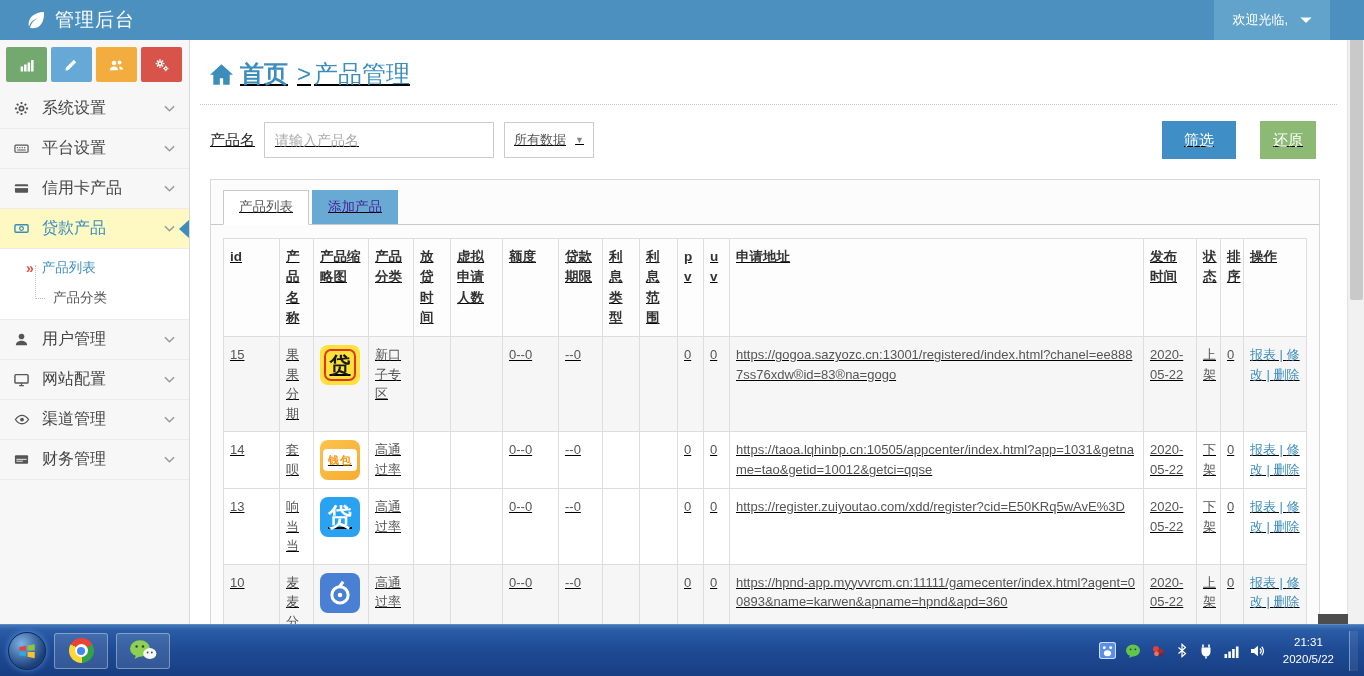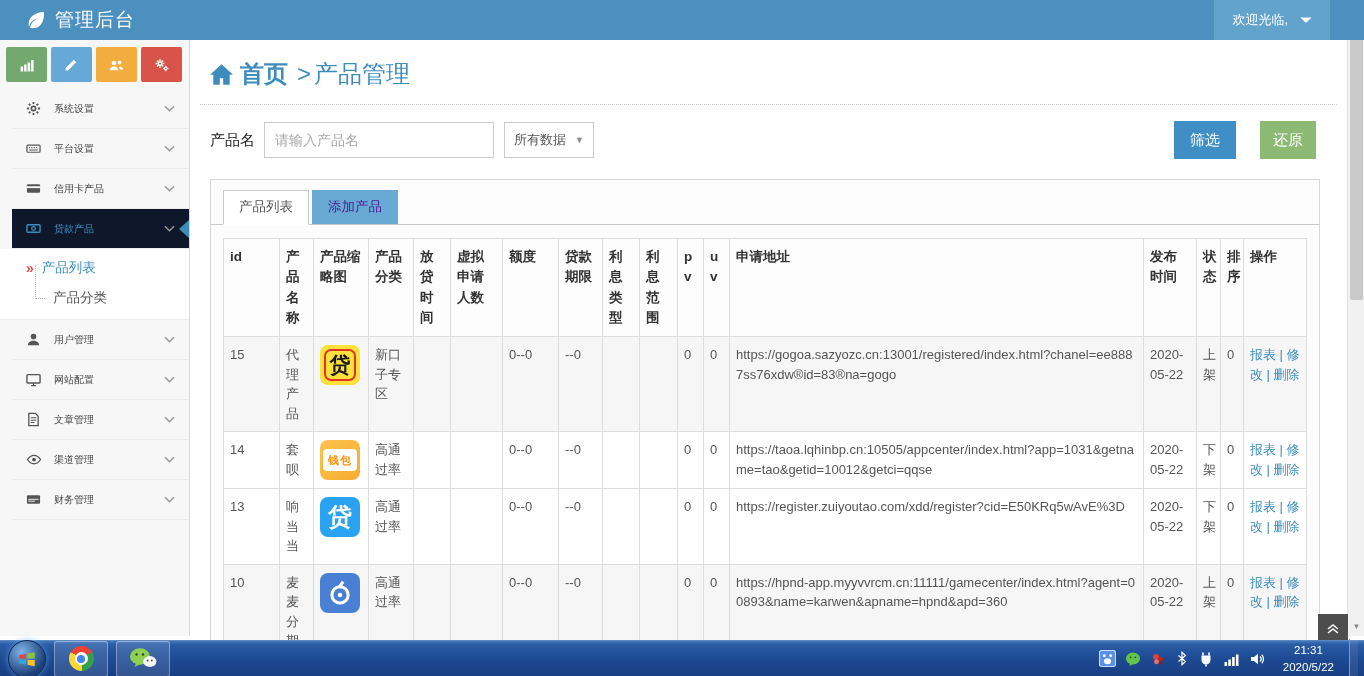--- a/index.html
+++ b/index.html
@@ -15,29 +15,29 @@
   
   .vscroll { position:absolute; top:0; right:0; width:17px; height:636px; background:#f1f1f1; z-index:15; border-left:1px solid #e2e2e2; }
   .vscroll .arrow { position:absolute; left:0; width:17px; height:16px; display:flex; align-items:center; justify-content:center; font-size:8px; color:#8a8a8a; }
   .vscroll .arrow.up { top:0; }
   .vscroll .arrow.down { bottom:2px; }
   .vscroll .thumb-bar { position:absolute; left:2px; top:20px; width:13px; height:280px; background:#c9c9c9; border-radius:2px; }
 
   
   .body-row { display:flex; height:596px; }
   .sidebar { width:190px; background:#f7f7f7; border-right:1px solid #d9d9d9; position:relative; }
-  .main { flex:1; background:#fff; padding-right:17px; position:relative; }
+  .main { flex:1; background:#fff; padding-right:17px; position:relative;text-decoration:underline; }
 
   
   .quick-row { display:flex; gap:4px; padding:7px 0 7px 6px; }
   .qa-btn { width:41px; height:35px; border-radius:2px; display:flex; align-items:center; justify-content:center; cursor:pointer; }
-  .menu-item { height:40px; display:flex; align-items:center; gap:11px; padding:0 14px; font-size:10px; color:#444; border-bottom:1px solid #ececec; cursor:pointer; position:relative; background:#f7f7f7;margin-left:12px; }
+  .menu-item { height:40px; display:flex; align-items:center; gap:11px; padding:0 14px; font-size:16px; color:#444; border-bottom:1px solid #ececec; cursor:pointer; position:relative; background:#f7f7f7; }
   .menu-item .mi-icon { width:17px; display:flex; color:#555; }
   .menu-item .mi-caret { margin-left:auto; color:#999; display:flex; }
-  .menu-item.active { color:#3c8dbc; background:#0f172a; }
+  .menu-item.active { color:#3c8dbc; background:#fef9c3; }
   .menu-item.active .mi-icon { color:#3c8dbc; }
   .mi-wedge { position:absolute; right:0; top:50%; margin-top:-9px; width:0; height:0; border-top:9px solid transparent; border-bottom:9px solid transparent; border-right:10px solid #3c8dbc; }
   .submenu { background:#fff; border-bottom:1px solid #ececec; padding:4px 0 6px 0; }
   .submenu-item { height:30px; display:flex; align-items:center; gap:8px; padding-left:26px; font-size:13.5px; color:#555; cursor:pointer; position:relative; }
   .submenu-item .sub-arrow { color:#d9534f; font-size:14px; font-weight:bold; }
   .submenu-item .sub-dot { width:10px; border-top:1px dotted #b9b9b9; margin-left:9px; }
   .submenu-item.active span:last-child { color:#3c8dbc; }
   .submenu-item:not(.active)::before { content:""; position:absolute; left:35px; top:-18px; bottom:14px; border-left:1px dotted #c5c5c5; }
 
   
@@ -45,21 +45,21 @@
   .breadcrumb .home { font-weight:bold; }
   .dotted-sep { margin:14px 10px 0 10px; border-bottom:1px dotted #c9c9c9; }
   .filter-row { display:flex; align-items:center; margin:16px 31px 0 20px; }
   .filter-label { font-size:15px; color:#222; margin-right:9px; white-space:nowrap; }
   .filter-input { width:230px; height:36px; border:1px solid #ccc; padding:0 10px; font-size:14px; color:#333; outline:none; font-family:inherit; }
   .filter-input::placeholder { color:#a9a9a9; }
   .filter-select { width:90px; height:36px; border:1px solid #ccc; margin-left:10px; display:flex; align-items:center; justify-content:space-between; padding:0 9px; font-size:13px; color:#555; cursor:pointer; background:#fff; }
   .filter-select .sel-caret { color:#8a8a8a; font-size:9px; }
   .filter-spacer { flex:1; }
   .btn { height:38px; border:none; color:#fff; font-size:15px; font-family:inherit; cursor:pointer; }
-  .btn-filter { width:62px; background:#3f8fc6; margin-right:24px; }
+  .btn-filter { width:74px; background:#3f8fc6; margin-right:24px; }
   .btn-reset { width:56px; background:#8cba74; }
 
   
   .panel { margin:20px 27px 0 20px; border:1px solid #d8d8d8; background:#fcfcfc; height:480px; }
   .tab-row { display:flex; gap:3px; padding:10px 12px 0 12px; border-bottom:1px solid #c9c9c9; }
   .tab { padding:7px 15px; font-size:13.5px; cursor:pointer; }
   .tab.active { background:#fff; border:1px solid #c9c9c9; border-bottom:1px solid #fff; margin-bottom:-1px; color:#555; }
   .tab.inactive { background:#68aad4; color:#4c1d95; border:1px solid #68aad4; }
 
   
@@ -74,21 +74,21 @@
 
   .thumb { width:40px; height:40px; border-radius:8px; display:flex; align-items:center; justify-content:center; font-weight:bold; overflow:hidden; }
   .thumb .glyph { font-size:24px; line-height:1; }
   .thumb .ring { border:2px solid #e03426; border-radius:7px; width:32px; height:32px; display:flex; align-items:center; justify-content:center; font-size:21px; }
   .thumb .wallet { background:#fff; border-radius:4px; padding:3px 5px; font-size:11px; font-weight:bold; letter-spacing:1px; }
 
   
   .back-top { position:absolute; right:16px; top:614px; width:30px; height:30px; background:#4d4d4d; display:flex; align-items:center; justify-content:center; z-index:18; cursor:pointer; }
 
   
-  .taskbar { position:absolute; left:0; bottom:0; width:1364px; height:36px; background:linear-gradient(180deg,#4378b8 0%,#2b5ca6 10%,#1f4c96 45%,#173e82 100%); border-top:1px solid #5d8ac4; display:flex; align-items:center; z-index:100; }
+  .taskbar { position:absolute; left:0; bottom:0; width:1364px; height:52px; background:linear-gradient(180deg,#4378b8 0%,#2b5ca6 10%,#1f4c96 45%,#173e82 100%); border-top:1px solid #5d8ac4; display:flex; align-items:center; z-index:100; }
   .start-orb { width:38px; height:38px; margin-left:8px; border-radius:50%; background:radial-gradient(circle at 35% 30%, #7db2e8, #1c4078 70%); border:1px solid #0e2e5c; display:flex; align-items:center; justify-content:center; cursor:pointer; box-shadow:0 0 6px rgba(120,180,255,.6); }
   .task-btn { width:54px; height:36px; margin-left:8px; border-radius:3px; background:rgba(255,255,255,.12); border:1px solid rgba(255,255,255,.35); display:flex; align-items:center; justify-content:center; cursor:pointer; }
   .tray { margin-left:auto; display:flex; align-items:center; gap:9px; padding-right:6px; }
   .tray-icon { display:flex; align-items:center; justify-content:center; cursor:pointer; }
   .clock { color:#fff; font-size:11.5px; line-height:1.45; text-align:center; margin:0 6px 0 8px; cursor:default; }
   .show-desktop { width:9px; height:40px; border-left:1px solid #6f9bd1; background:rgba(255,255,255,.08); cursor:pointer; }
 
   .chrome-icon { width:25px; height:25px; border-radius:50%; background:conic-gradient(from -60deg,#ea4335 0 120deg,#34a04c 120deg 240deg,#fdd835 240deg 360deg); position:relative; }
   .chrome-icon::before { content:""; position:absolute; inset:6px; background:#fff; border-radius:50%; }
   .chrome-icon::after { content:""; position:absolute; inset:8.5px; background:#4285f4; border-radius:50%; }
@@ -247,34 +247,20 @@
             </span>
           </div>
           <div class="menu-item">
             <span class="mi-icon">
               <svg viewBox="0 0 16 16" width="15" height="15">
                 <rect x="1" y="2.8" width="14" height="9" rx="1" fill="none" stroke="currentColor" stroke-width="1.5"></rect>
                 <path d="M5.5 14.6h5M8 11.8v2.8" stroke="currentColor" stroke-width="1.3"></path>
               </svg>
             </span>
             <span class="mi-label">网站配置</span>
-            <span class="mi-caret">
-              <svg viewBox="0 0 12 8" width="11" height="8">
-                <path d="M1 1l5 5 5-5" fill="none" stroke="currentColor" stroke-width="1.6"></path>
-              </svg>
-            </span>
-          </div>
-          <div class="menu-item">
-            <span class="mi-icon">
-              <svg viewBox="0 0 16 16" width="15" height="15">
-                <path d="M3 1.5h7l3 3v10H3z" fill="none" stroke="currentColor" stroke-width="1.4"></path>
-                <path d="M5 6.2h6M5 8.7h6M5 11.2h4" stroke="currentColor" stroke-width="1.1"></path>
-              </svg>
-            </span>
-            <span class="mi-label">文章管理</span>
             <span class="mi-caret">
               <svg viewBox="0 0 12 8" width="11" height="8">
                 <path d="M1 1l5 5 5-5" fill="none" stroke="currentColor" stroke-width="1.6"></path>
               </svg>
             </span>
           </div>
           <div class="menu-item">
             <span class="mi-icon">
               <svg viewBox="0 0 16 16" width="16" height="15">
                 <path d="M1 8s3-4.5 7-4.5S15 8 15 8s-3 4.5-7 4.5S1 8 1 8z" fill="none" stroke="currentColor" stroke-width="1.4"></path>
@@ -374,21 +360,21 @@
                   <th>申请地址</th>
                   <th>发布时间</th>
                   <th>状态</th>
                   <th>排序</th>
                   <th>操作</th>
                 </tr>
               </thead>
               <tbody>
                 <tr class="shaded">
                   <td>15</td>
-                  <td>代理产品</td>
+                  <td>果果分期</td>
                   <td>
                     <div class="thumb" style="background:#fee13b;color:#1a1a1a">
                       <span class="ring" style="border-color:#e03426">贷</span>
                     </div>
                   </td>
                   <td>新口子专区</td>
                   <td></td>
                   <td></td>
                   <td>0--0</td>
                   <td>--0</td>

